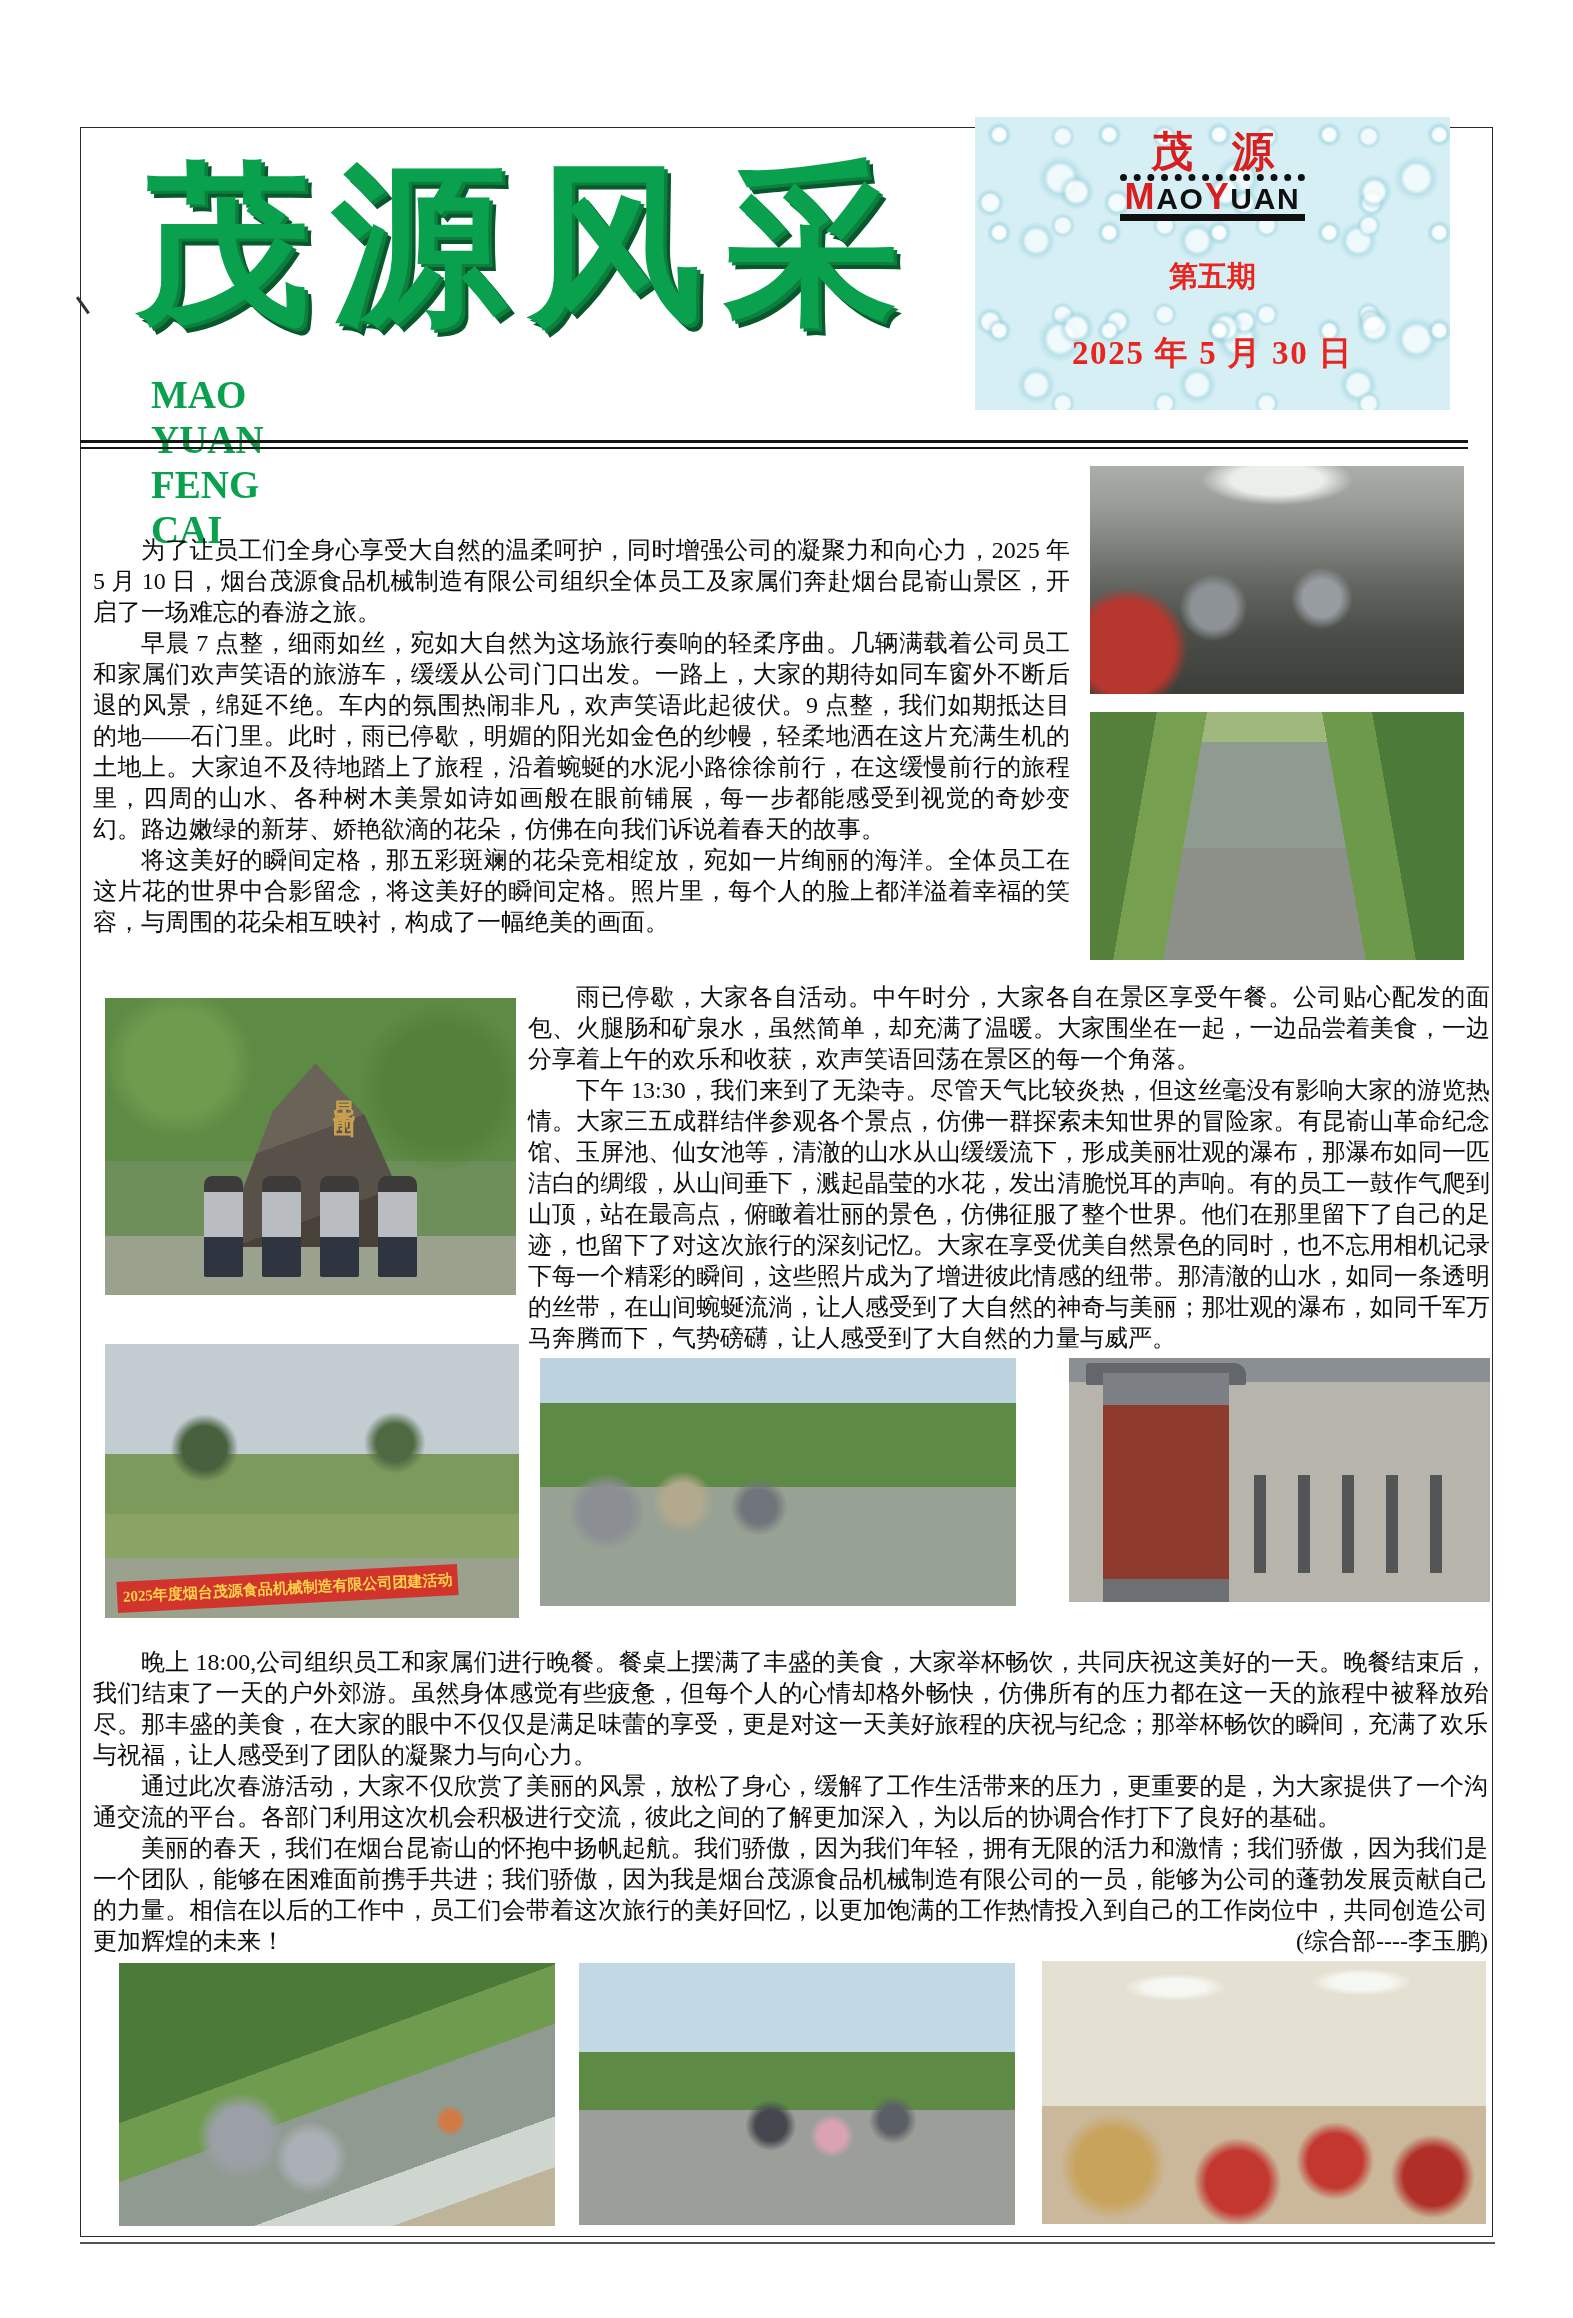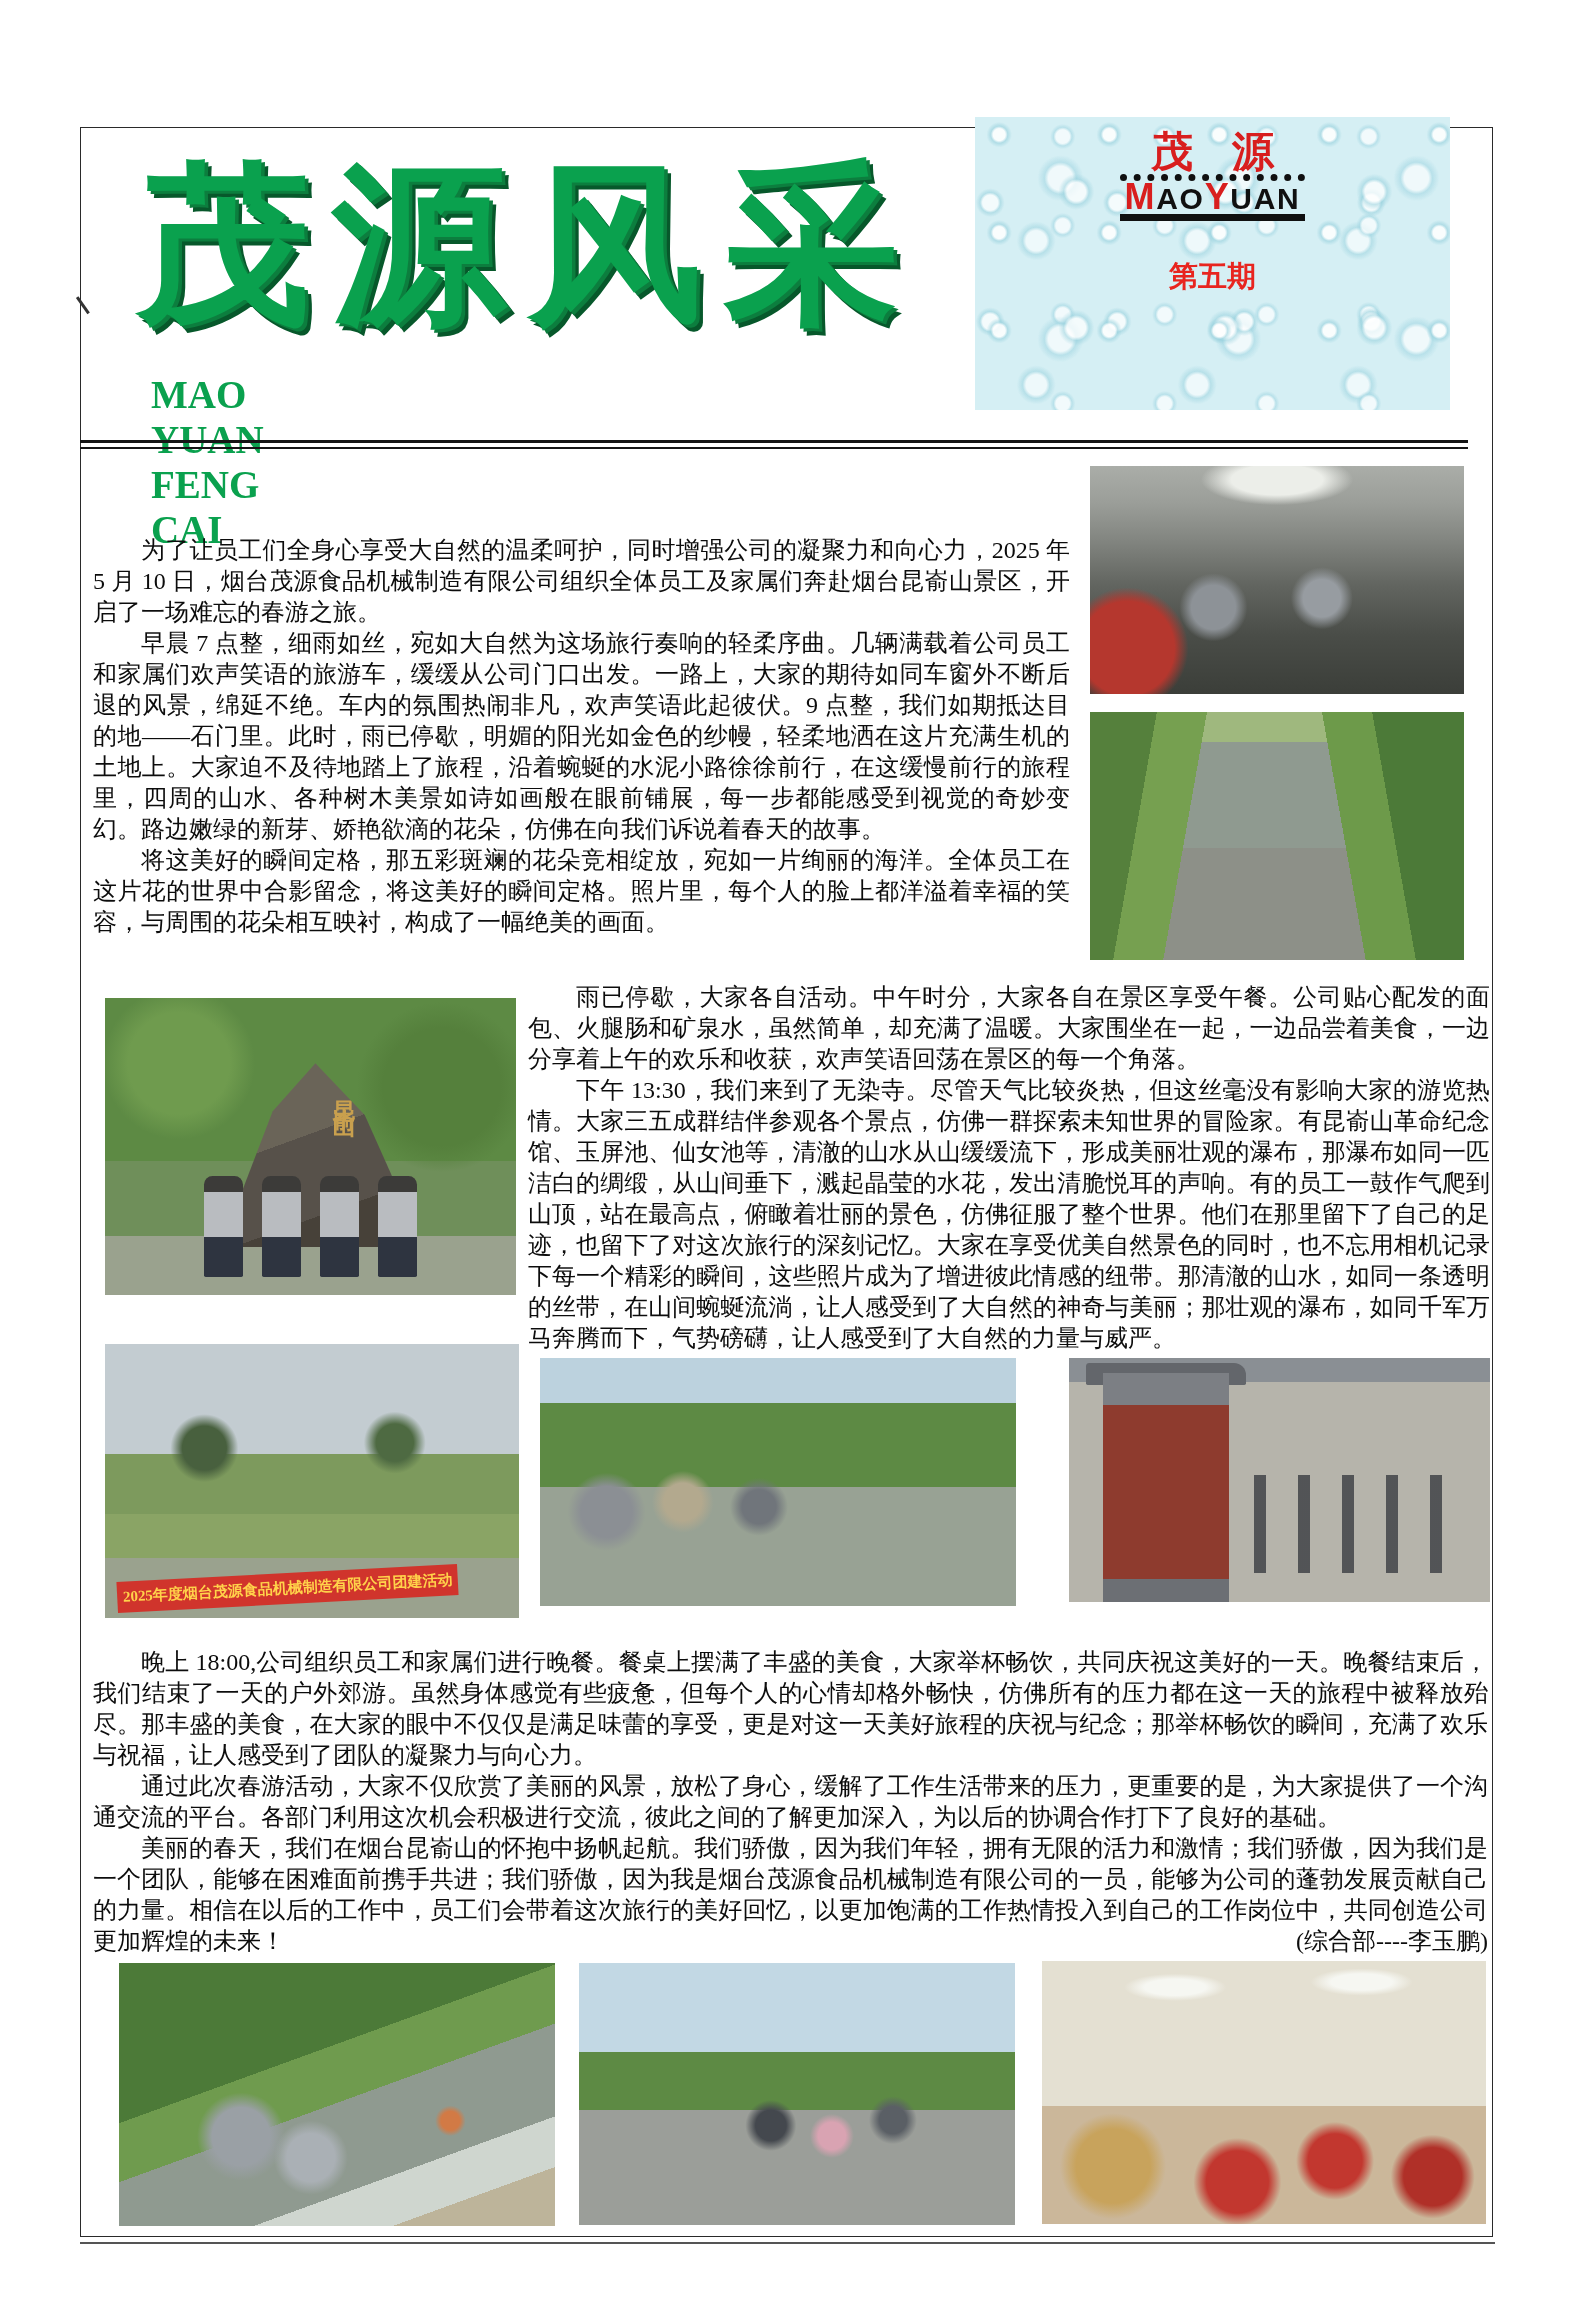--- a/index.html
+++ b/index.html
@@ -140,20 +140,21 @@
     <span>FENG</span>
     <span>CAI</span>
   </div>
 
   <div class="issue-box">
     <div class="logo-cn">茂源</div>
     <div>
       <span class="logo-strip"><span class="red">M</span><span>AO</span><span class="red">Y</span><span>UAN</span></span>
     </div>
     <div class="issue-label">第五期</div>
+    <div class="issue-date">2025 年 5 月 30 日</div>
   </div>
 
   <div class="rule"></div>
 
 
   <div class="tblock text-a">
     <p>为了让员工们全身心享受大自然的温柔呵护，同时增强公司的凝聚力和向心力，2025 年 5 月 10 日，烟台茂源食品机械制造有限公司组织全体员工及家属们奔赴烟台昆嵛山景区，开启了一场难忘的春游之旅。</p>
     <p>早晨 7 点整，细雨如丝，宛如大自然为这场旅行奏响的轻柔序曲。几辆满载着公司员工和家属们欢声笑语的旅游车，缓缓从公司门口出发。一路上，大家的期待如同车窗外不断后退的风景，绵延不绝。车内的氛围热闹非凡，欢声笑语此起彼伏。9 点整，我们如期抵达目的地——石门里。此时，雨已停歇，明媚的阳光如金色的纱幔，轻柔地洒在这片充满生机的土地上。大家迫不及待地踏上了旅程，沿着蜿蜒的水泥小路徐徐前行，在这缓慢前行的旅程里，四周的山水、各种树木美景如诗如画般在眼前铺展，每一步都能感受到视觉的奇妙变幻。路边嫩绿的新芽、娇艳欲滴的花朵，仿佛在向我们诉说着春天的故事。</p>
     <p>将这美好的瞬间定格，那五彩斑斓的花朵竞相绽放，宛如一片绚丽的海洋。全体员工在这片花的世界中合影留念，将这美好的瞬间定格。照片里，每个人的脸上都洋溢着幸福的笑容，与周围的花朵相互映衬，构成了一幅绝美的画面。</p>
   </div>

